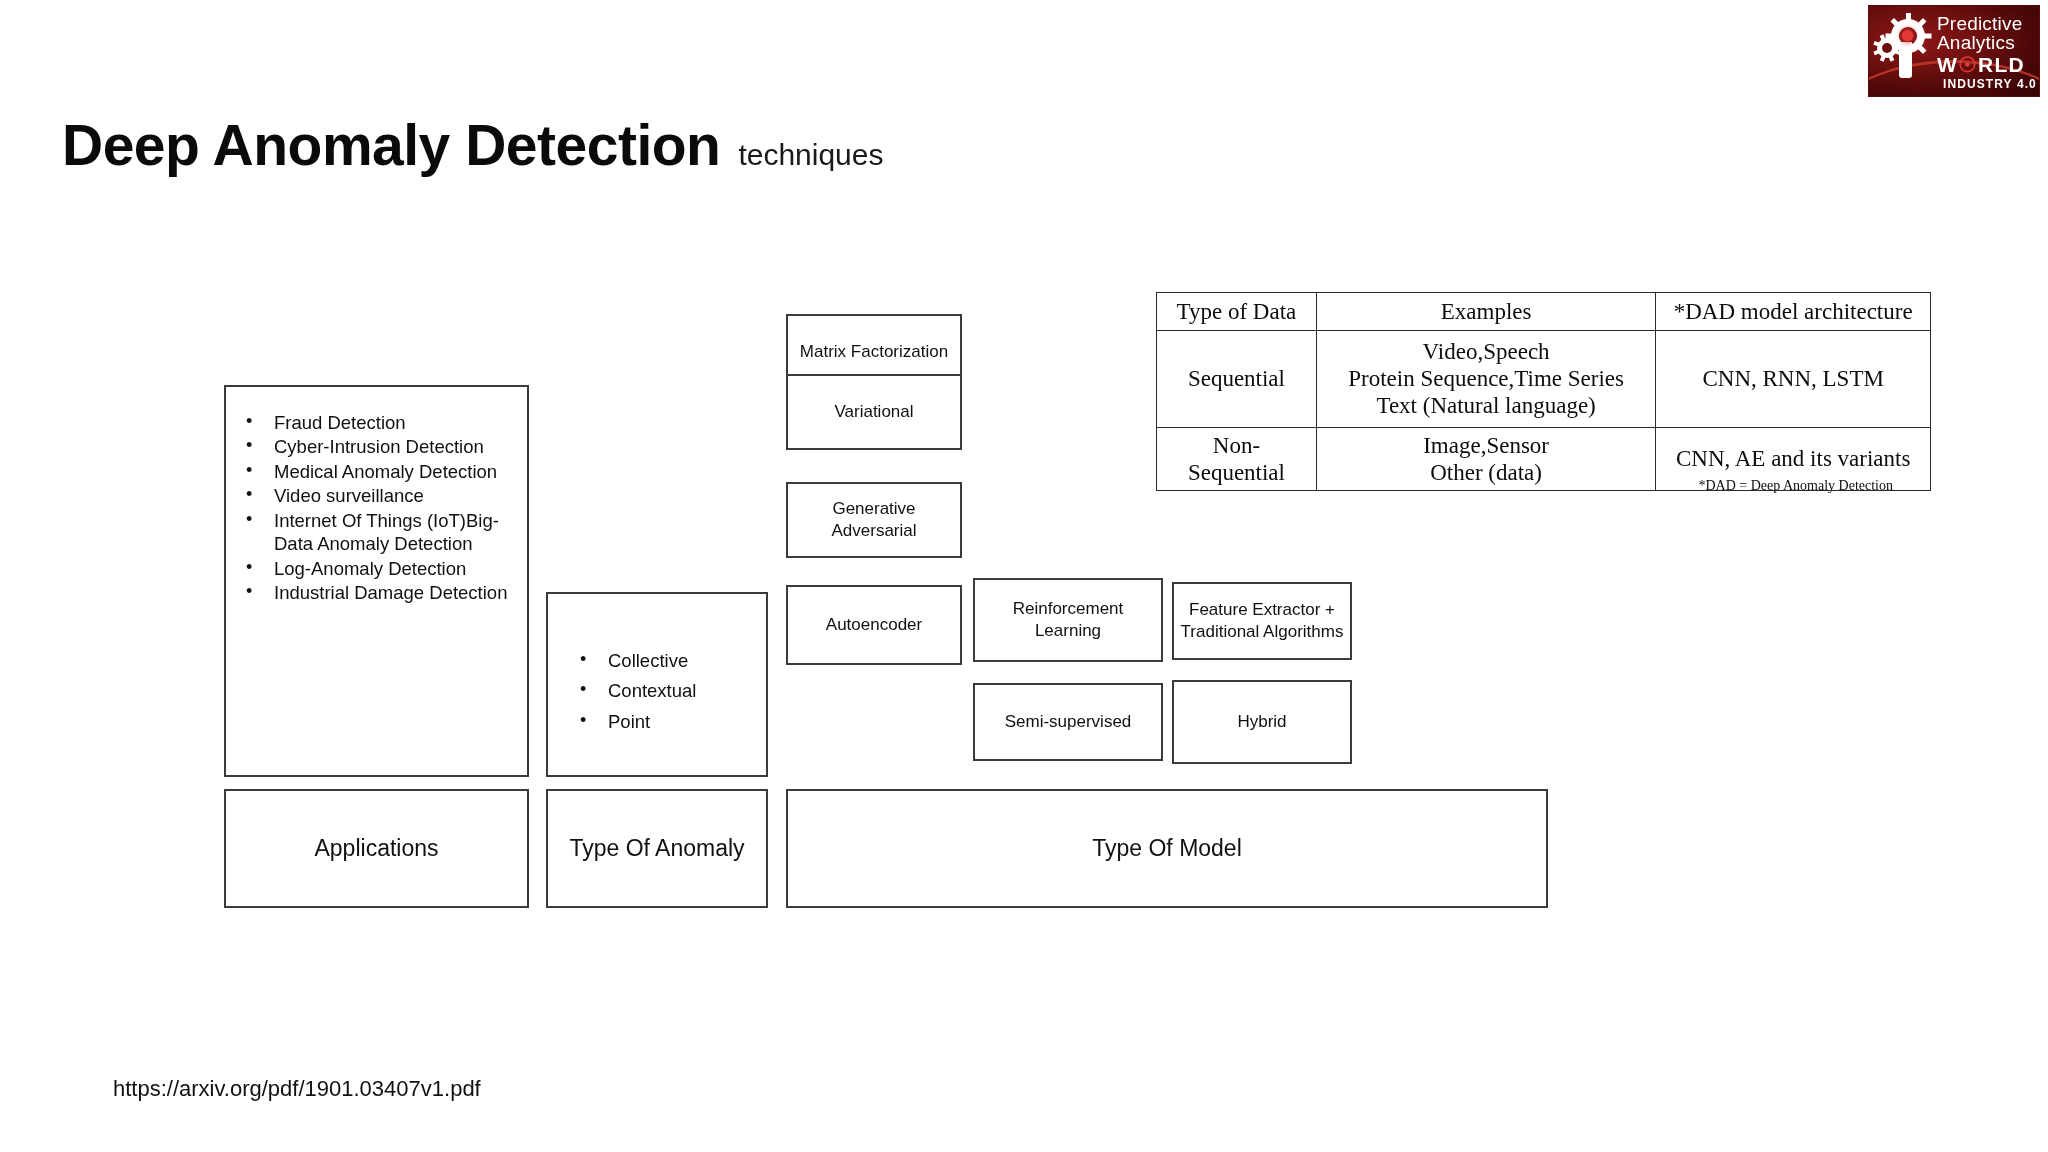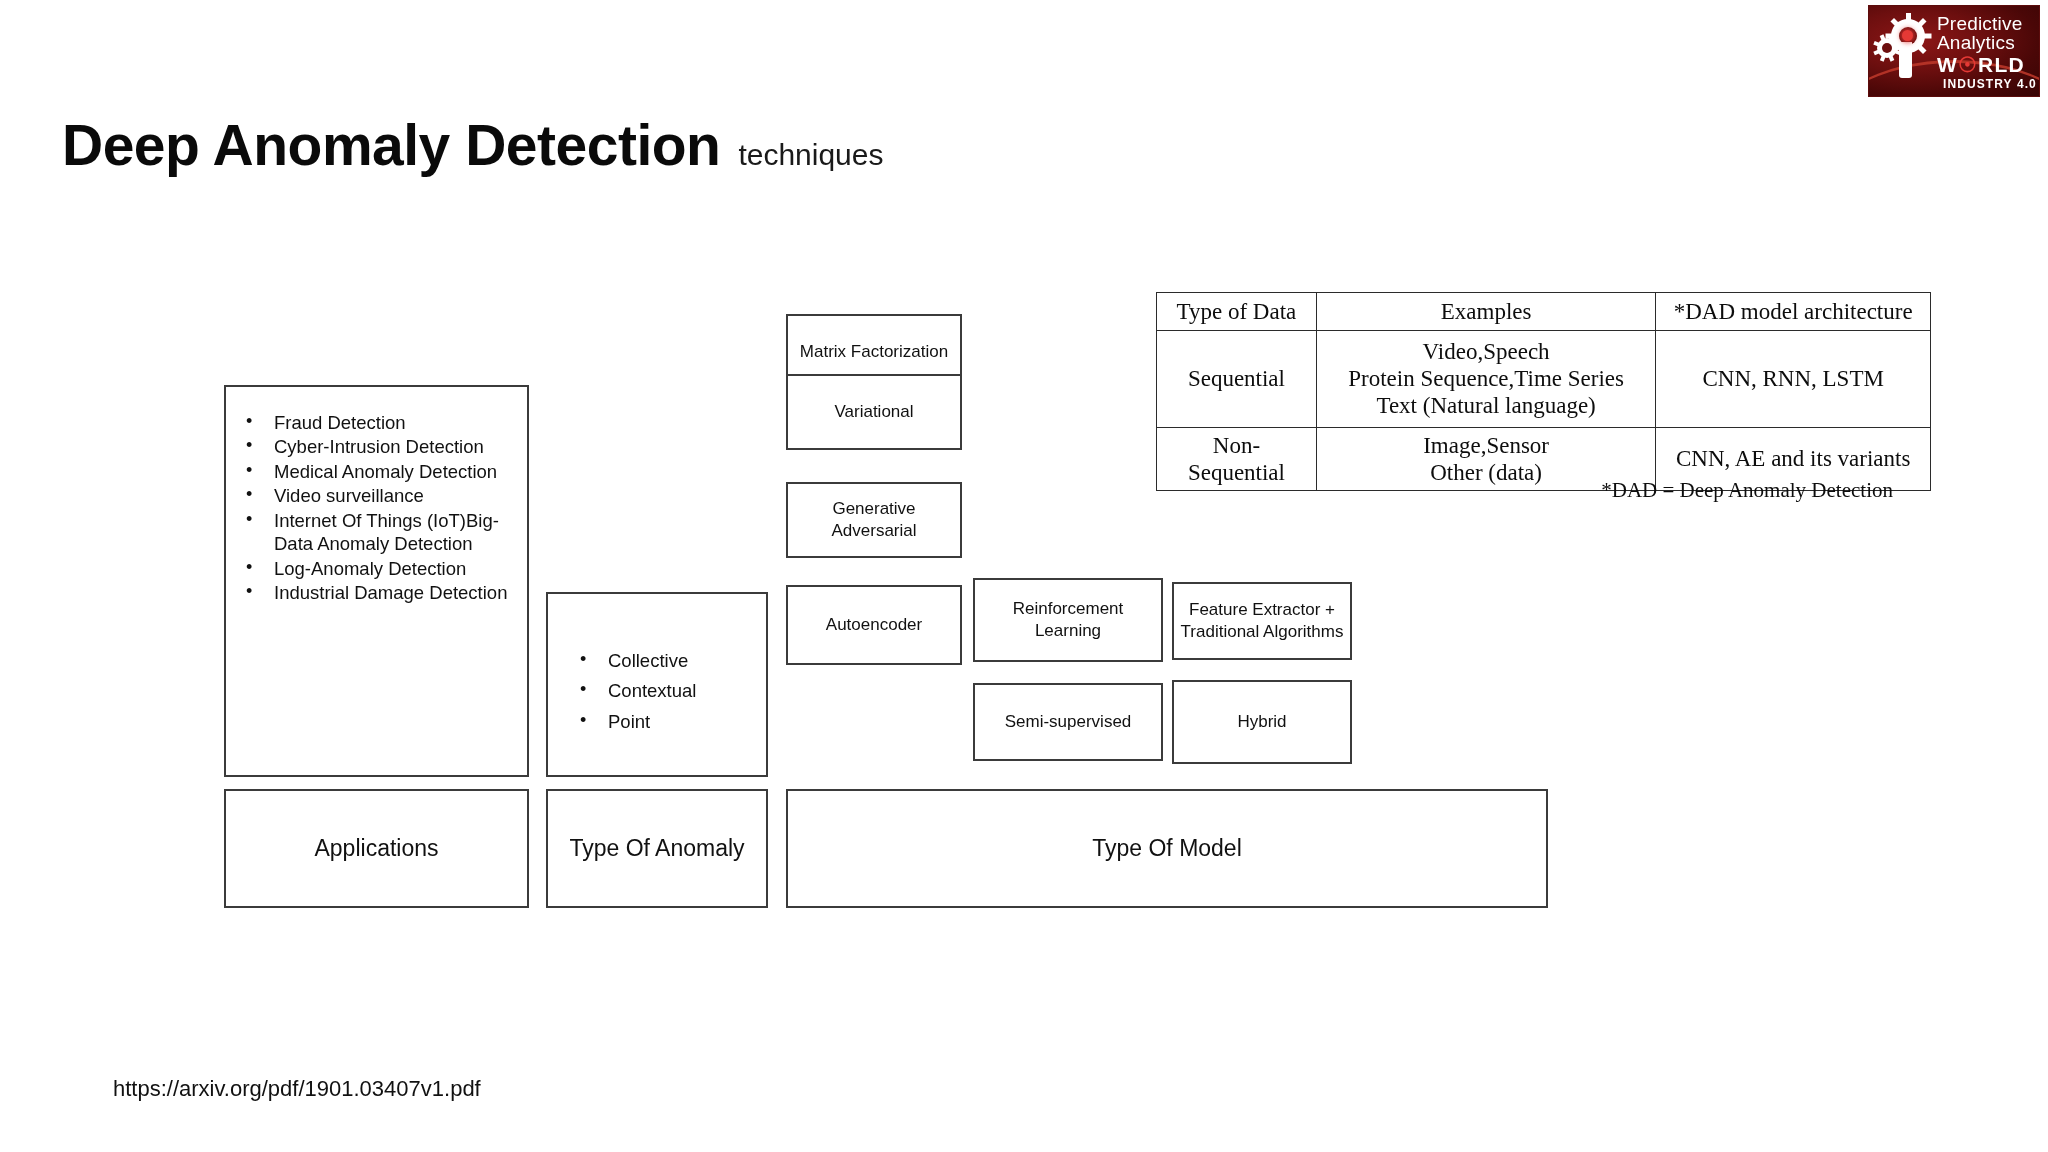--- a/index.html
+++ b/index.html
@@ -204,21 +204,21 @@
   .dtable td.tall { padding: 7px 6px; }
   .nowrap-cell { white-space: pre-line; }
   .tbl-note {
     position: absolute;
     left: 1156px;
     top: 478px;
     width: 775px;
     text-align: right;
     padding-right: 38px;
     font-family: "Liberation Serif", serif;
-    font-size: 21px;
+    font-size: 14px;
     color: #0d0d0d;
   }
 
   
   .source-url {
     position: absolute;
     left: 113px;
     top: 1076px;
     font-size: 22px;
     color: #111111;

